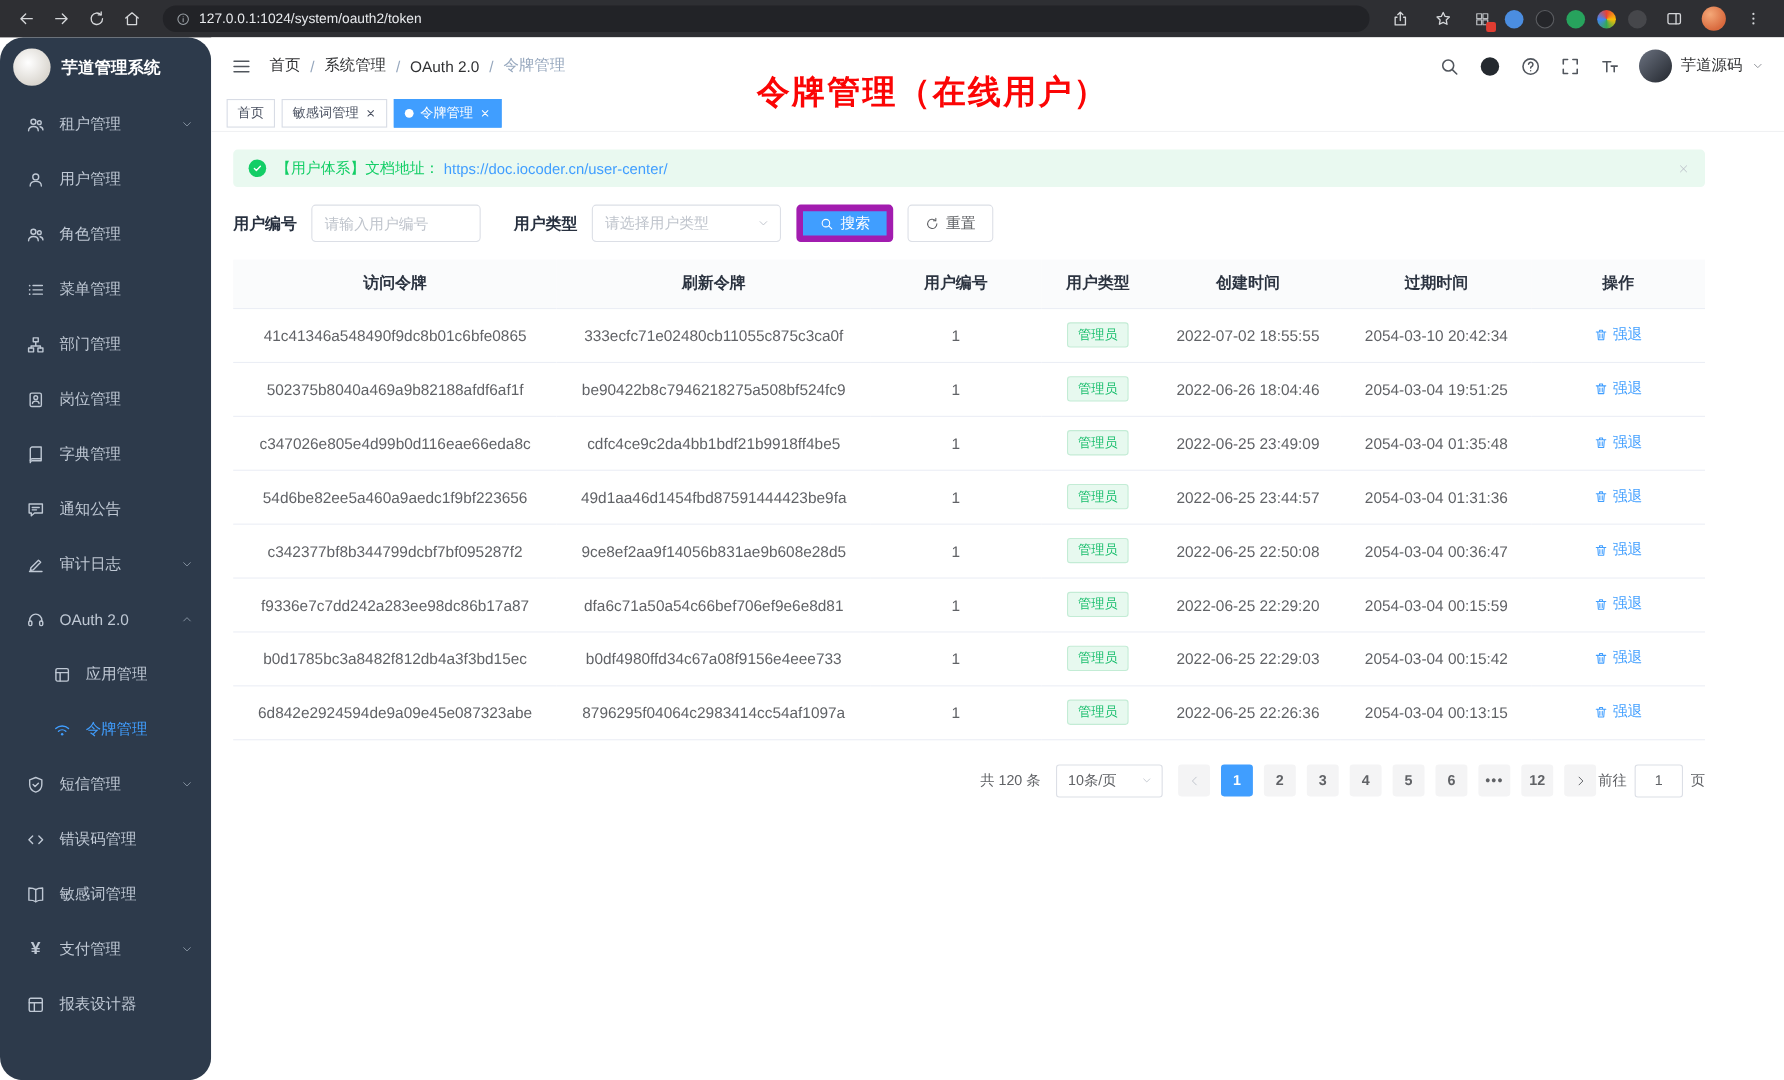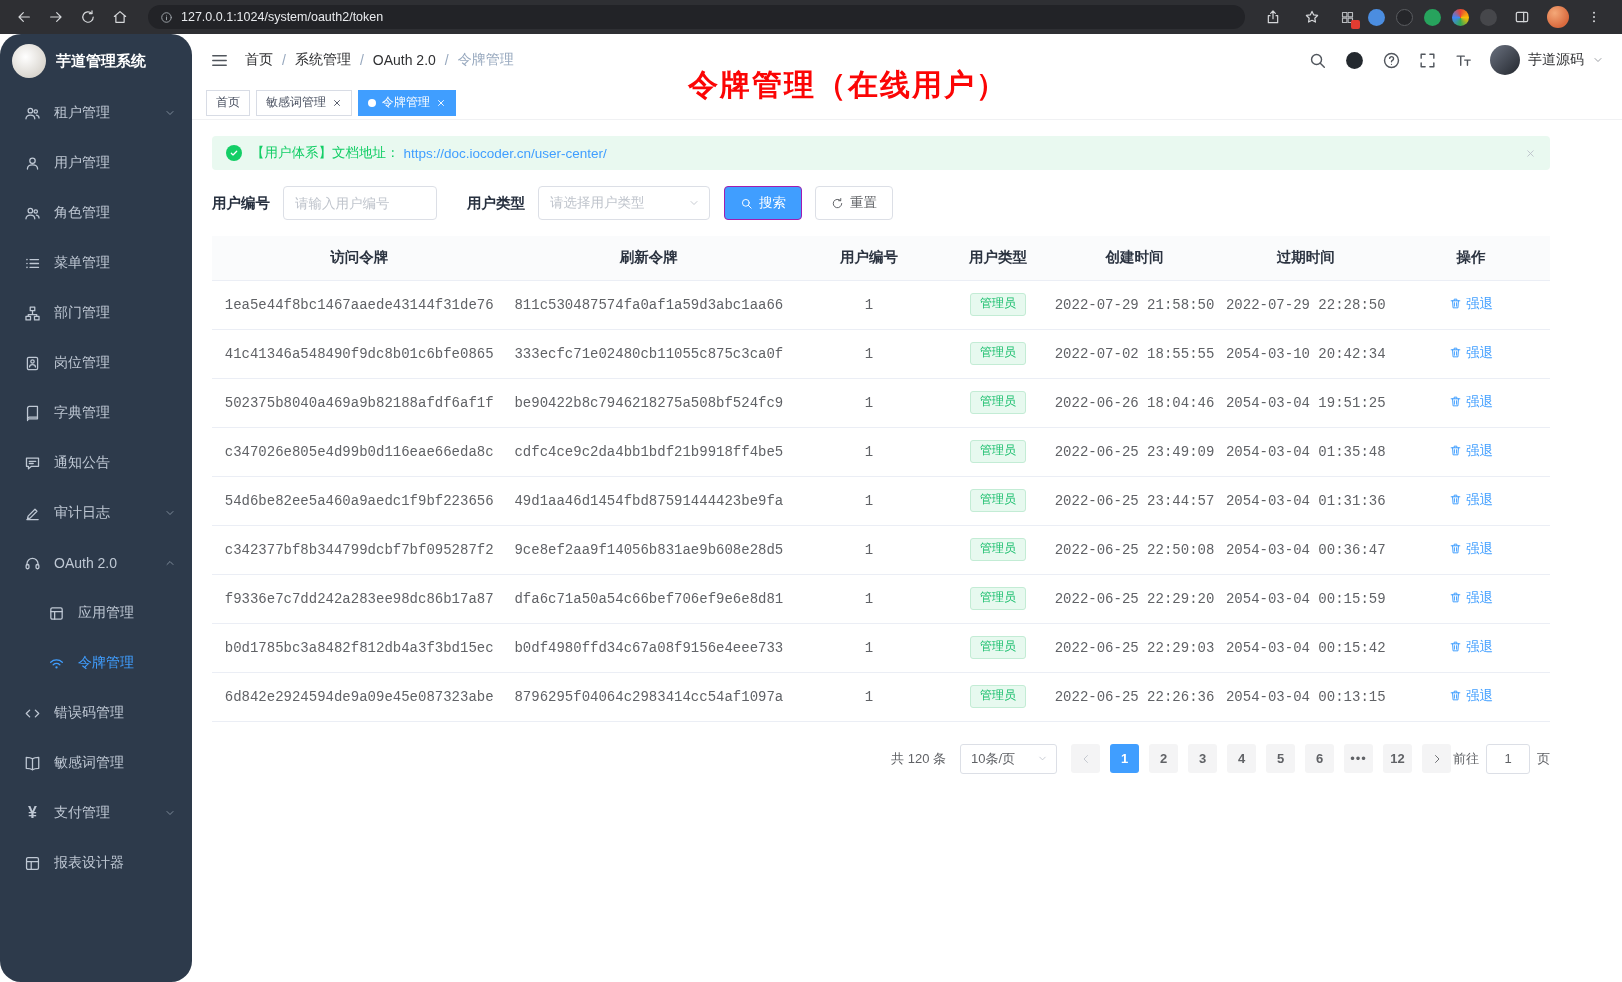--- a/index.html
+++ b/index.html
@@ -79,24 +79,24 @@
 
   .filters { display:flex; align-items:center; margin:2px 0 4px; }
   .f-label { font-weight:700; font-size:14.5px; color:#27303f; margin-right:13px; white-space:nowrap; }
   .f-label.l2 { margin-left:30px; }
   .f-input { width:154px; height:34px; border:1px solid #dcdfe6; border-radius:4px; padding:0 11px; font-size:13.5px; color:#606266; outline:none; font-family:inherit; }
   .f-input::placeholder { color:#bfc4cc; }
   .f-select { width:172px; height:34px; border:1px solid #dcdfe6; border-radius:4px; padding:0 9px 0 11px; display:flex; align-items:center; justify-content:space-between; font-size:13.5px; color:#bfc4cc; cursor:pointer; background:#fff; }
   .f-select .svgi { width:12px; height:12px; color:#c0c4cc; }
   .btn { height:34px; border-radius:4px; padding:0 15px; font-size:13.5px; display:inline-flex; align-items:center; gap:6px; cursor:pointer; font-family:inherit; }
   .btn .svgi { width:13px; height:13px; }
-  .btn-search { background:#409eff; border:1px solid #a21caf; color:#fff; margin-left:14px; }
+  .btn-search { background:#409eff; border:6px solid #a21caf; color:#fff; margin-left:14px; }
   .btn-reset { background:#fff; border:1px solid #dcdfe6; color:#606266; margin-left:13px; }
 
-  table.tokens { width:100%; border-collapse:collapse; margin-top:16px; table-layout:fixed;font-family:Liberation Mono, monospace; }
+  table.tokens { width:100%; border-collapse:collapse; margin-top:16px; table-layout:fixed; }
   table.tokens th { height:44px; font-size:14.5px; font-weight:700; color:#2b3340; background:#fafbfc; border-bottom:1px solid #ebeef5; text-align:center; }
   table.tokens td { height:49px; font-size:14px; color:#606266; border-bottom:1px solid #ebeef5; text-align:center; white-space:nowrap; overflow:hidden; }
   .tag-success { display:inline-block; padding:3px 9px; font-size:12px; line-height:1.3; color:#18be6c; background:#e7f9ef; border:1px solid #c3ecd5; border-radius:3px; }
   .action-link { color:#409eff; font-size:13.5px; display:inline-flex; align-items:center; gap:4px; cursor:pointer; }
   .action-link .svgi { width:13px; height:13px; }
 
   .pagination { display:flex; align-items:center; justify-content:flex-end; margin-top:22px; font-size:13px; color:#606266; }
   .pg-total { margin-right:14px; }
   .pg-size { width:97px; height:30px; border:1px solid #dcdfe6; border-radius:3px; display:flex; align-items:center; justify-content:space-between; padding:0 8px 0 10px; cursor:pointer; margin-right:14px; background:#fff; }
   .pg-size .svgi { width:11px; height:11px; color:#c0c4cc; }
@@ -419,20 +419,29 @@
           <span class="mi-label">应用管理</span>
         </div>
         <div class="menu-item sub active">
           <svg class="svgi mi">
             <use href="#i-wifi"></use>
           </svg>
           <span class="mi-label">令牌管理</span>
         </div>
         <div class="menu-item">
           <svg class="svgi mi">
+            <use href="#i-shield"></use>
+          </svg>
+          <span class="mi-label">短信管理</span>
+          <svg class="svgi chev">
+            <use href="#i-chev-down"></use>
+          </svg>
+        </div>
+        <div class="menu-item">
+          <svg class="svgi mi">
             <use href="#i-code"></use>
           </svg>
           <span class="mi-label">错误码管理</span>
         </div>
         <div class="menu-item">
           <svg class="svgi mi">
             <use href="#i-bookopen"></use>
           </svg>
           <span class="mi-label">敏感词管理</span>
         </div>
@@ -586,34 +595,20 @@
               <th>访问令牌</th>
               <th>刷新令牌</th>
               <th>用户编号</th>
               <th>用户类型</th>
               <th>创建时间</th>
               <th>过期时间</th>
               <th>操作</th>
             </tr>
         </thead>
         <tbody>
-            <tr>
-              <td>1ea5e44f8bc1467aaede43144f31de76</td>
-              <td>811c530487574fa0af1a59d3abc1aa66</td>
-              <td>1</td>
-              <td><span class="tag-success">管理员</span></td>
-              <td>2022-07-29 21:58:50</td>
-              <td>2022-07-29 22:28:50</td>
-              <td><span class="action-link">
-                  <svg class="svgi">
-                    <use href="#i-trash"></use>
-                  </svg>
-                  <span>强退</span>
-                </span></td>
-            </tr>
             <tr>
               <td>41c41346a548490f9dc8b01c6bfe0865</td>
               <td>333ecfc71e02480cb11055c875c3ca0f</td>
               <td>1</td>
               <td><span class="tag-success">管理员</span></td>
               <td>2022-07-02 18:55:55</td>
               <td>2054-03-10 20:42:34</td>
               <td><span class="action-link">
                   <svg class="svgi">
                     <use href="#i-trash"></use>

